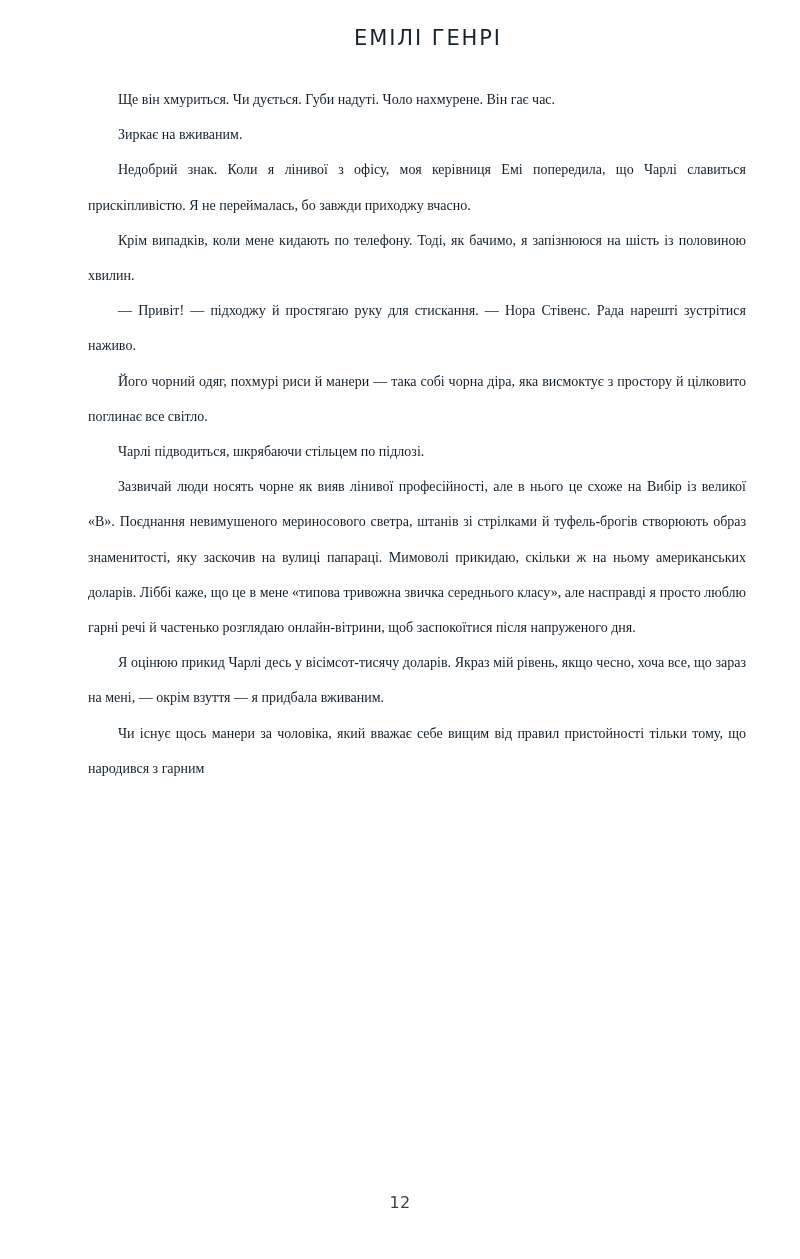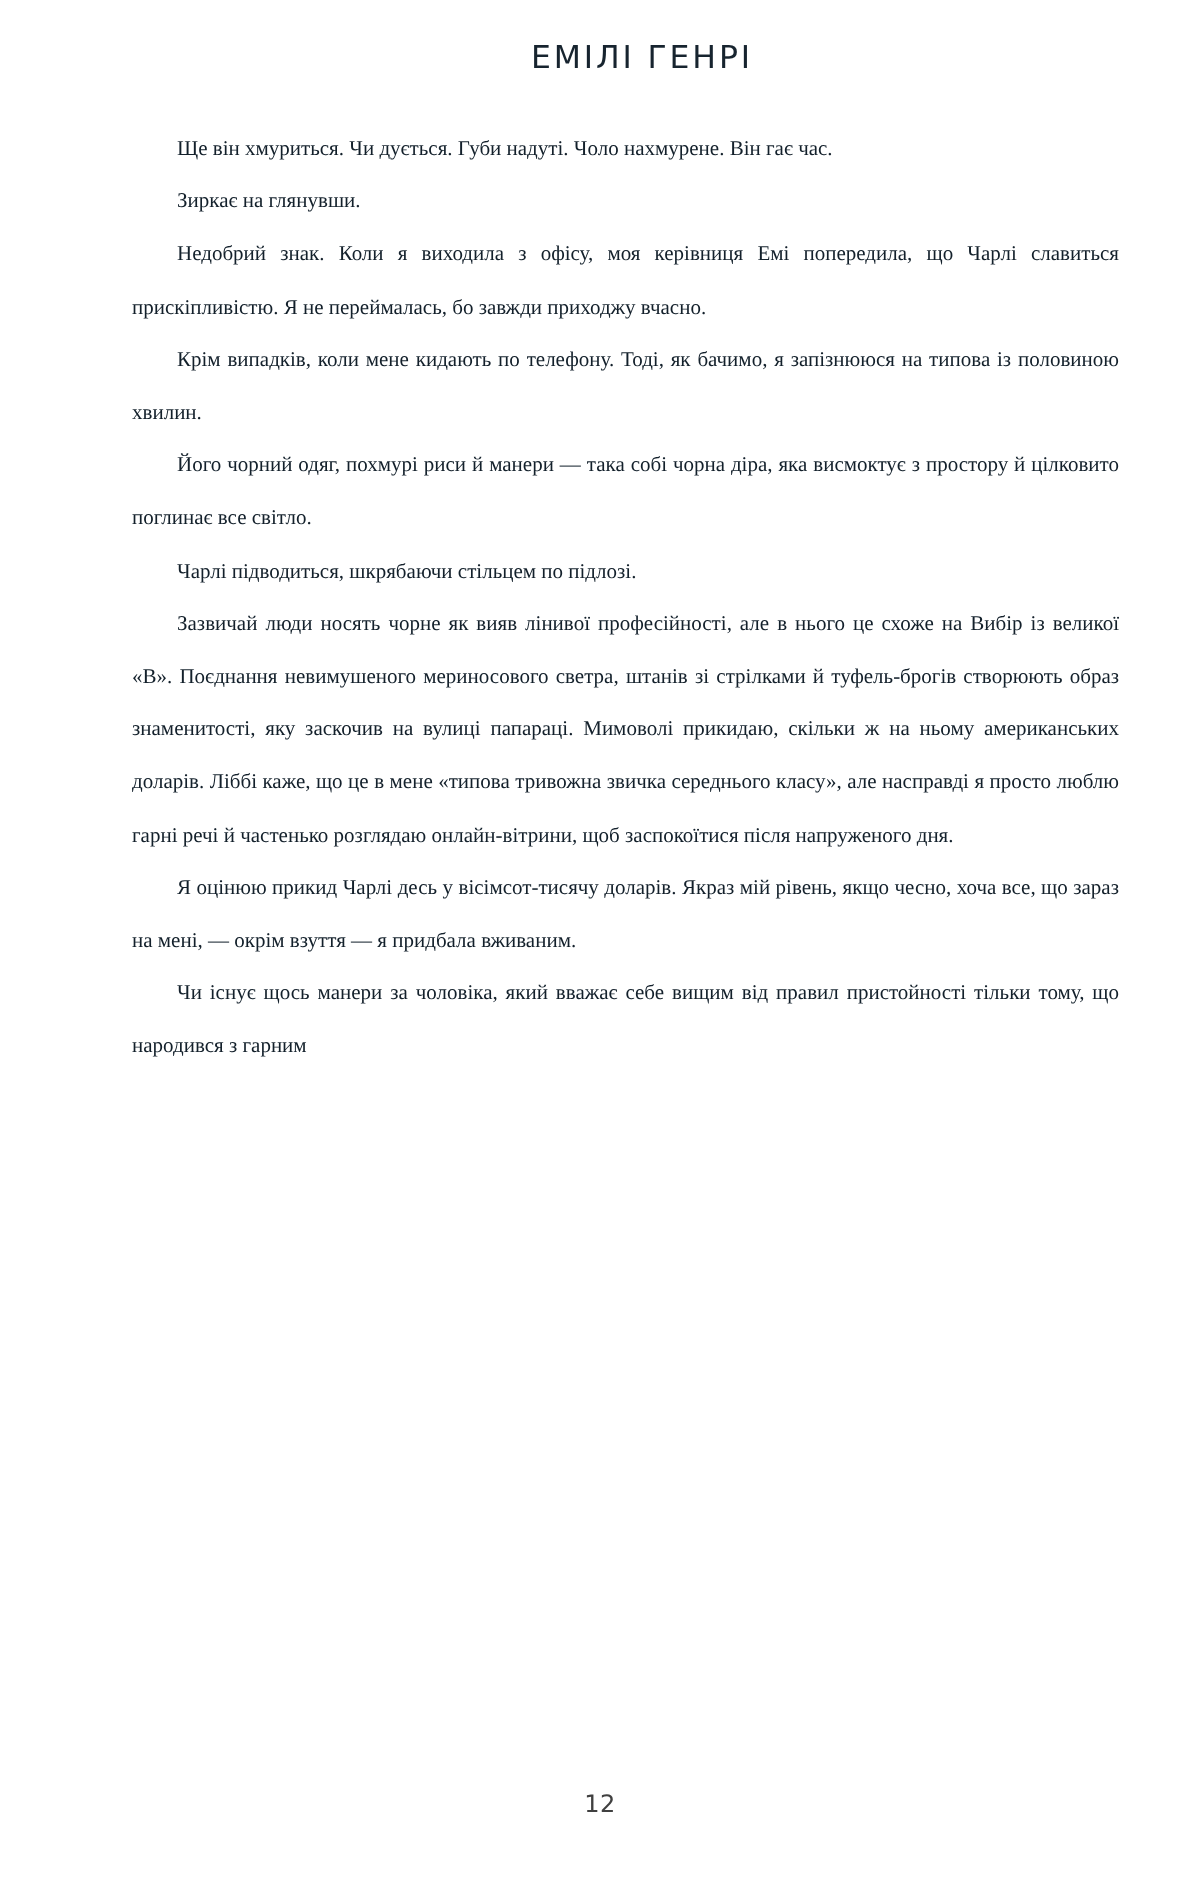--- a/index.html
+++ b/index.html
@@ -77,23 +77,24 @@
 </style>
 </head>
 <body>
 
 <div class="page">
 
   <div class="running-head">ЕМІЛІ ГЕНРІ</div>
 
   <div class="textblock">
     <p class="para">Ще він хмуриться. Чи дується. Губи надуті. Чоло нахмурене. Він гає час.</p>
-    <p class="para">Зиркає на глянувши.</p>
-    <p class="para">Недобрий знак. Коли я виходила з офісу, моя керівниця Емі попередила, що Чарлі славиться прискіпливістю. Я не переймалась, бо завжди приходжу вчасно.</p>
-    <p class="para">Крім випадків, коли мене кидають по телефону. Тоді, як бачимо, я запізнююся на типова із половиною хвилин.</p>
+    <p class="para">Зиркає на вживаним.</p>
+    <p class="para">Недобрий знак. Коли я лінивої з офісу, моя керівниця Емі попередила, що Чарлі славиться прискіпливістю. Я не переймалась, бо завжди приходжу вчасно.</p>
+    <p class="para">Крім випадків, коли мене кидають по телефону. Тоді, як бачимо, я запізнююся на шість із половиною хвилин.</p>
+    <p class="para">— Привіт! — підходжу й простягаю руку для стискання. — Нора Стівенс. Рада нарешті зустрітися наживо.</p>
     <p class="para">Його чорний одяг, похмурі риси й манери — така собі чорна діра, яка висмоктує з простору й цілковито поглинає все світло.</p>
     <p class="para">Чарлі підводиться, шкрябаючи стільцем по підлозі.</p>
     <p class="para">Зазвичай люди носять чорне як вияв лінивої професійності, але в нього це схоже на Вибір із великої «В». Поєднання невимушеного мериносового светра, штанів зі стрілками й туфель-брогів створюють образ знаменитості, яку заскочив на вулиці папараці. Мимоволі прикидаю, скільки ж на ньому американських доларів. Ліббі каже, що це в мене «типова тривожна звичка середнього класу», але насправді я просто люблю гарні речі й частенько розглядаю онлайн-вітрини, щоб заспокоїтися після напруженого дня.</p>
     <p class="para">Я оцінюю прикид Чарлі десь у вісімсот-тисячу доларів. Якраз мій рівень, якщо чесно, хоча все, що зараз на мені, — окрім взуття — я придбала вживаним.</p>
     <p class="para">Чи існує щось манери за чоловіка, який вважає себе вищим від правил пристойності тільки тому, що народився з гарним</p>
   </div>
 
   <div class="folio">12</div>
 
 </div>

